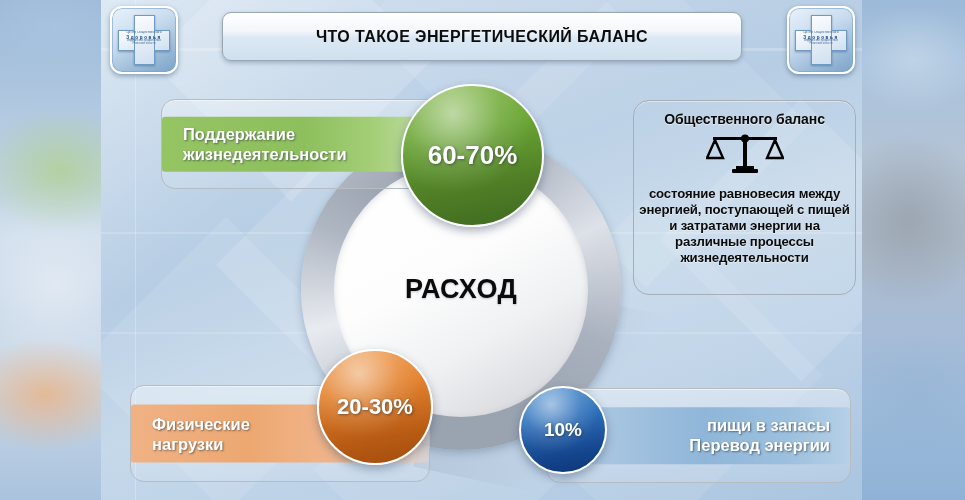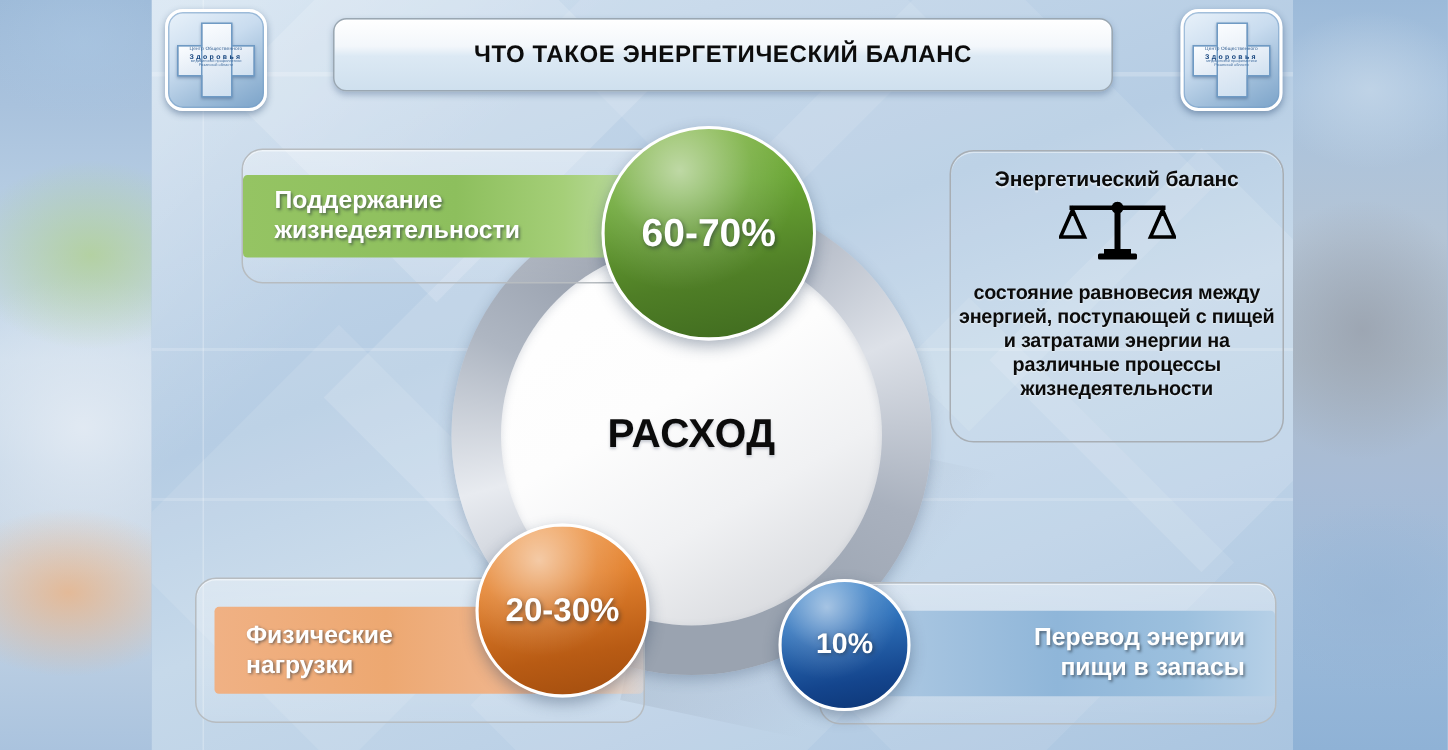--- a/index.html
+++ b/index.html
@@ -121,21 +121,20 @@
   #plaque-green{ left:60px; top:99px; width:298px; height:90px; }
   #plaque-green .fill{
     background:linear-gradient(90deg,#95c463 0%,#8dbf5d 48%,#a5cf78 72%,#c2deac 92%,rgba(200,222,176,.25) 100%);
   }
   #plaque-green .ptext{ padding-left:21px; }
 
   
   #plaque-orange{ left:29px; top:385px; width:300px; height:97px; }
   #plaque-orange .fill{
     background:linear-gradient(90deg,#f0b184 0%,#eda871 40%,#f0b68e 70%,#f4cdb0 88%,rgba(246,214,192,.35) 100%);
-    margin-left:12px;
   }
   #plaque-orange .ptext{ padding-left:21px; }
 
   
   #plaque-blue{ left:445px; top:388px; width:305px; height:95px; }
   #plaque-blue .fill{
     background:linear-gradient(90deg, rgba(196,216,234,.35) 0%, #a9c6e1 18%, #8fb6d9 52%, #9cc0de 80%, #b6d0e7 100%);
     justify-content:flex-end;
   }
   #plaque-blue .ptext{ padding-right:20px; text-align:right; }
@@ -255,43 +254,43 @@
         <div class="ptext">
           <div>Физические</div>
           <div>нагрузки</div>
         </div>
       </div>
     </div>
 
     <div class="plaque" id="plaque-blue">
       <div class="fill">
         <div class="ptext">
+          <div>пищи в запасы</div>
           <div>Перевод энергии</div>
-          <div>пищи в запасы</div>
         </div>
       </div>
     </div>
 
     <div class="gray-ring"></div>
     <div class="center-label">
       <span>РАСХОД</span>
     </div>
 
     <div class="bubble" id="bubble-green">
       <span>60-70%</span>
     </div>
     <div class="bubble" id="bubble-orange">
       <span>20-30%</span>
     </div>
     <div class="bubble" id="bubble-blue">
       <span>10%</span>
     </div>
 
     <div class="info-box">
-      <div class="info-head">Энергетический баланс</div>
+      <div class="info-head">Общественного баланс</div>
       <div class="scales">
         <svg width="78" height="46" viewBox="0 0 78 46">
           <rect x="37" y="4" width="4" height="36" fill="#000"></rect>
           <rect x="26" y="38" width="26" height="4" rx="1" fill="#000"></rect>
           <rect x="30" y="35" width="18" height="4" fill="#000"></rect>
           <rect x="7" y="6" width="64" height="3" fill="#000"></rect>
           <circle cx="39" cy="7.5" r="4" fill="#000"></circle>
           <path d="M9 9 L1 27 L17 27 Z" fill="none" stroke="#000" stroke-width="2.4"></path>
           <path d="M69 9 L61 27 L77 27 Z" fill="none" stroke="#000" stroke-width="2.4"></path>
           <rect x="8" y="9" width="2" height="4" fill="#000"></rect>

